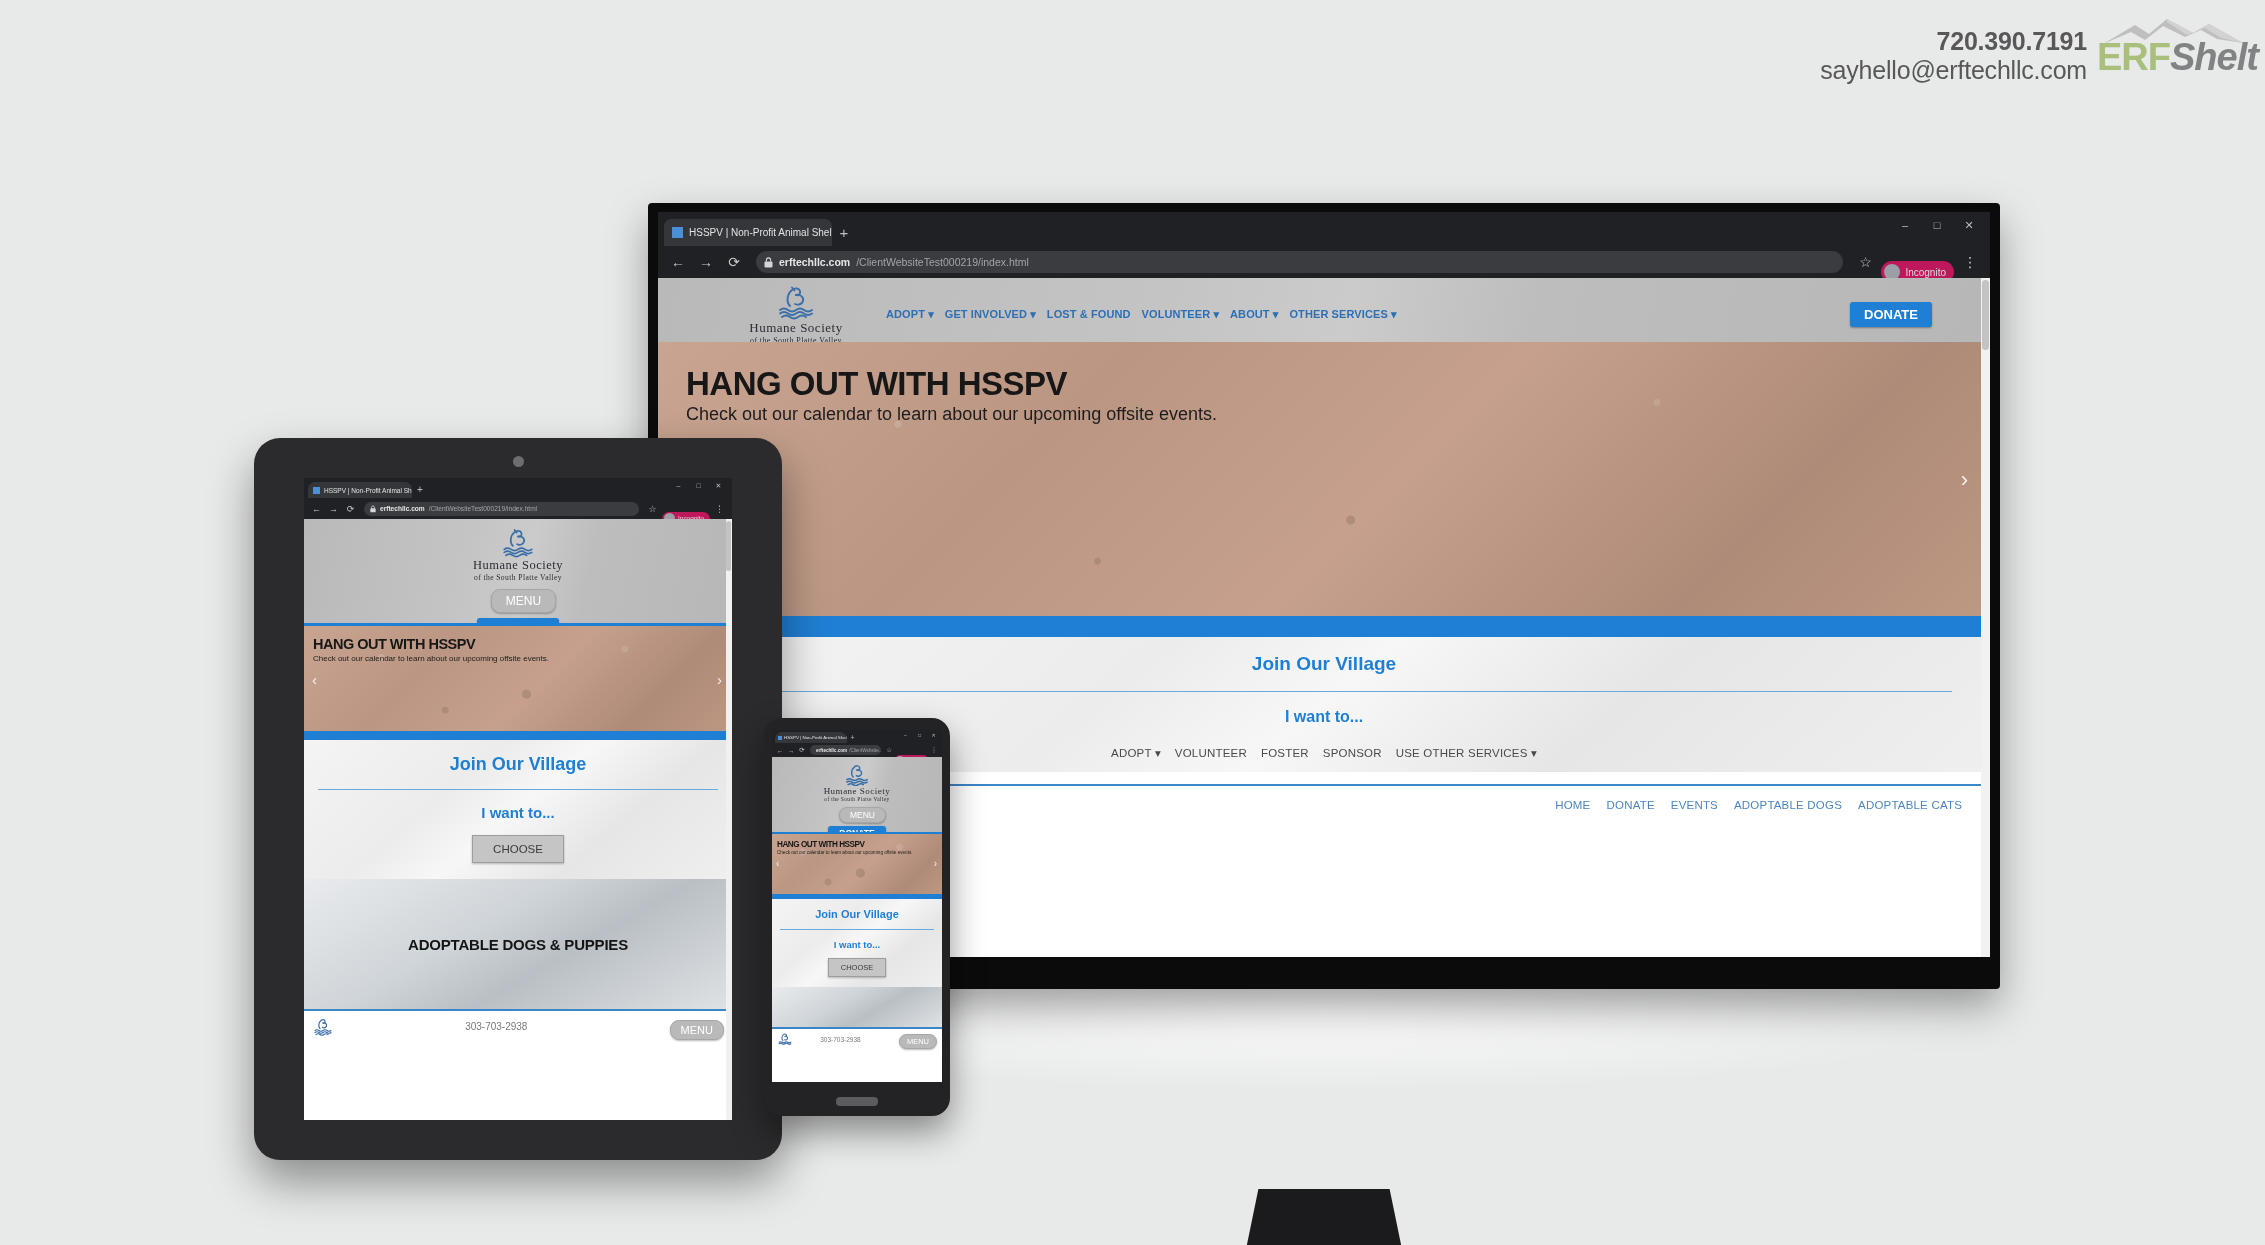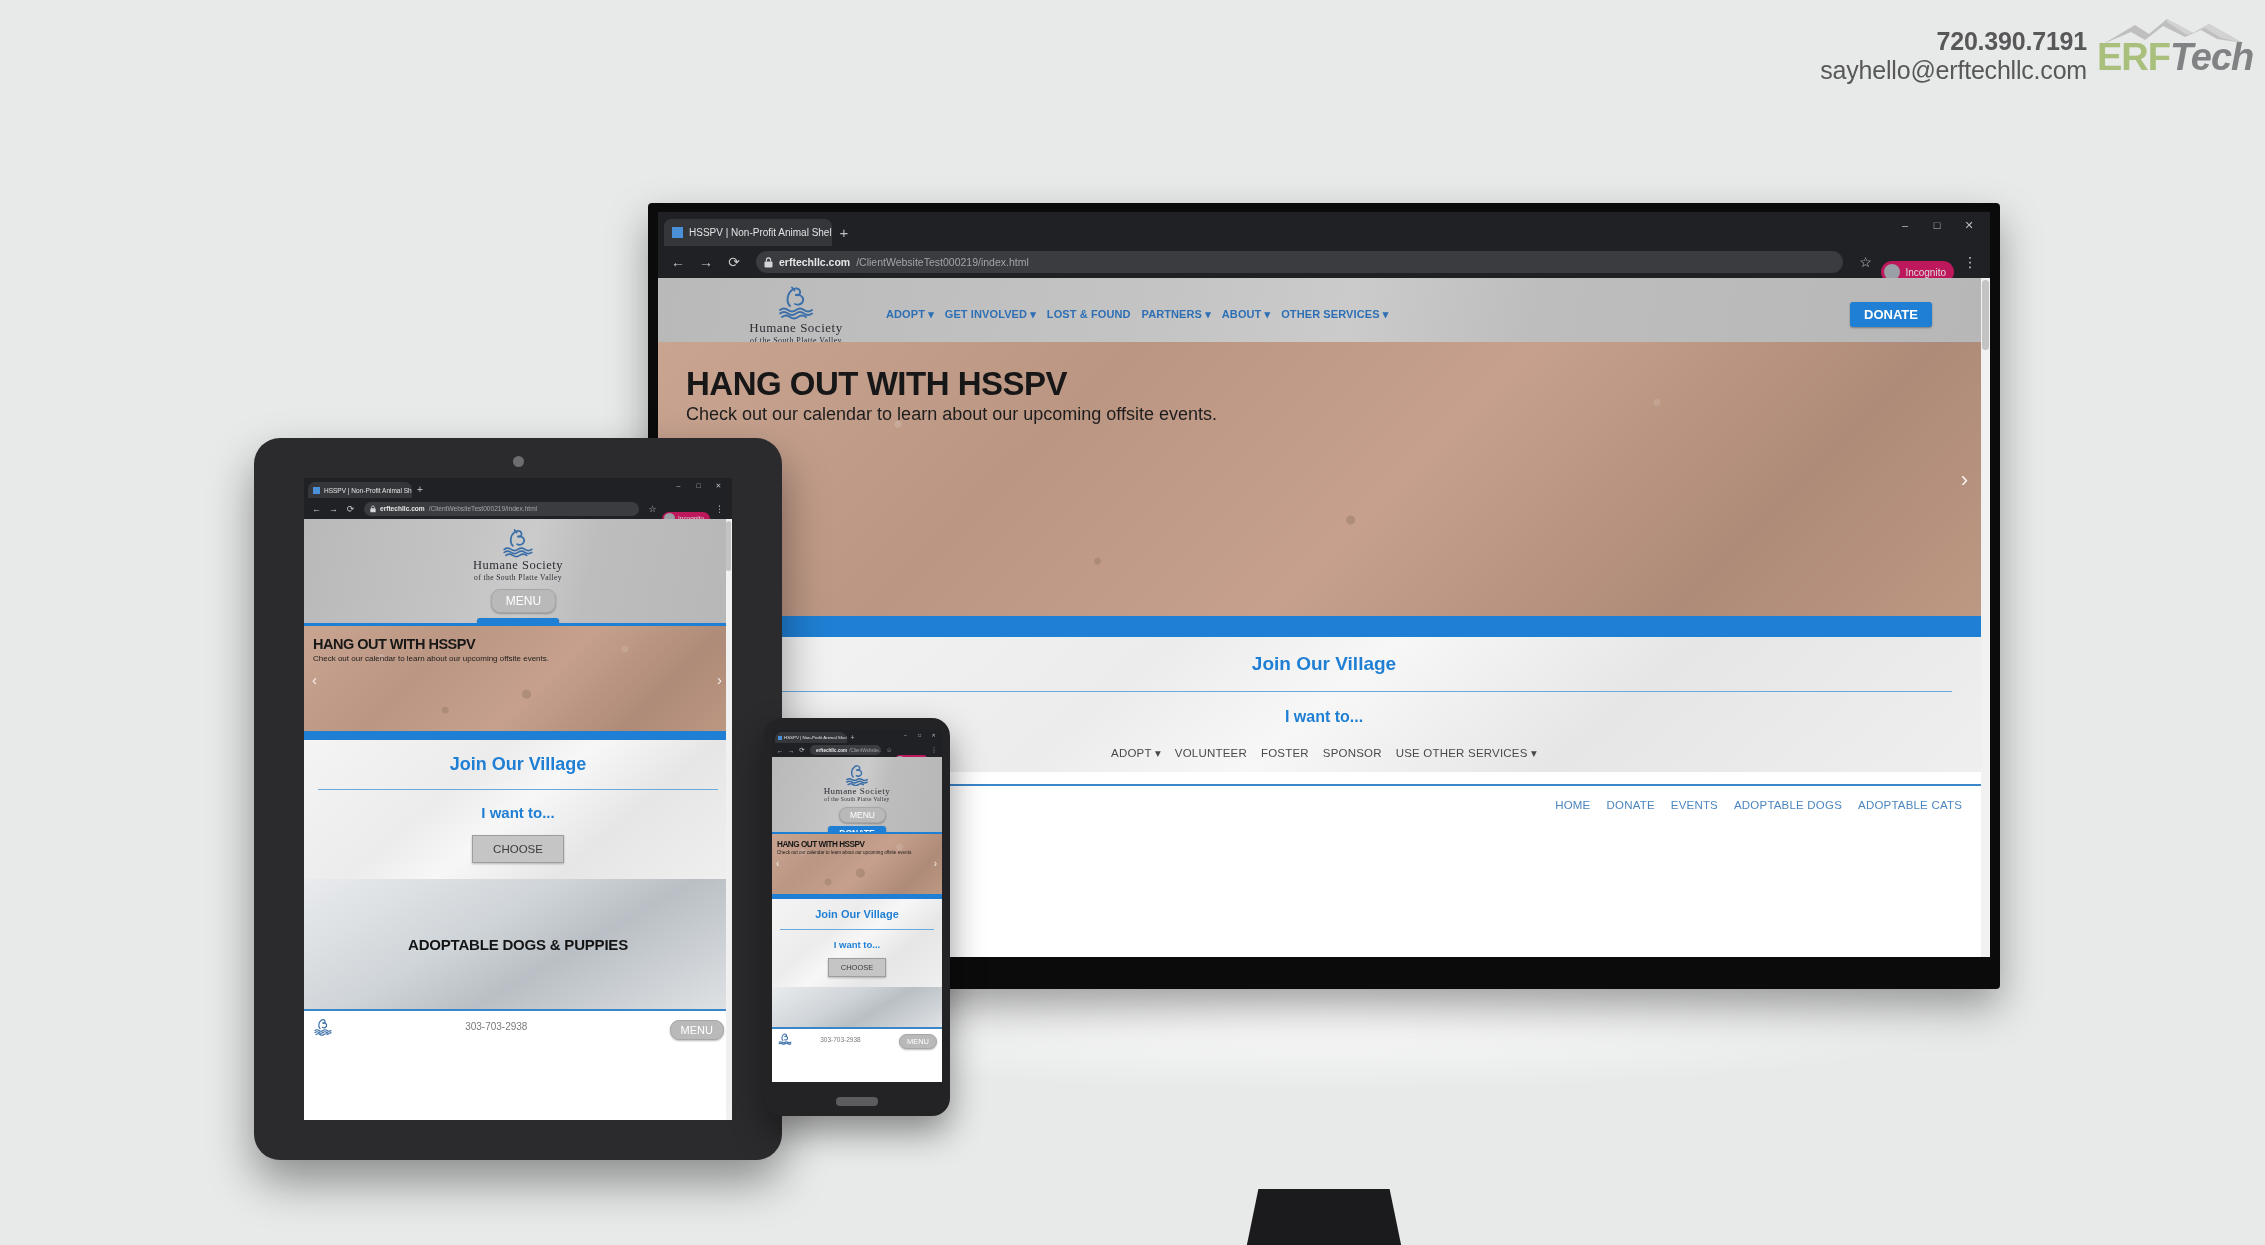--- a/index.html
+++ b/index.html
@@ -308,21 +308,21 @@
   <div class="contact-block">
     <div class="contact-lines">
       <div class="contact-phone">720.390.7191</div>
       <div class="contact-email">sayhello@erftechllc.com</div>
     </div>
     <div class="erftech-logo">
       <svg width="150" height="30" viewBox="0 0 150 30">
         <path d="M6 28 L38 9 L52 18 L70 3 L96 17 L112 8 L146 27 L120 23 L104 14 L88 21 L66 10 L48 24 L34 16 Z" fill="#bfbfbf"></path>
         <path d="M70 3 L96 17 L112 8 L146 27 L124 22 L108 12 L90 19 L70 6 Z" fill="#d2d2d2"></path>
       </svg>
-      <div class="erf-word"><span class="erf-a">ERF</span><span class="erf-b">Tech</span></div>
+      <div class="erf-word"><span class="erf-a">ERF</span><span class="erf-b">Shelt</span></div>
     </div>
   </div>
 
 
   <div class="desk-shadow"></div>
 
   <div id="monitor">
     <div class="monitor-frame"></div>
     <div class="monitor-screen">
 
@@ -373,21 +373,21 @@
                 <path d="M6 29.5 q4 -3 8 0 t8 0 t8 0 t8 0"></path>
                 <path d="M8 33 q4 -3 8 0 t8 0 t8 0"></path>
               </g>
             </svg>
             <div class="hs-name">
               <span class="l1">Humane Society</span>
               <span class="l2">of the South Platte Valley</span>
             </div>
           </div>
           <div class="topnav">
-            <span>ADOPT ▾</span><span>GET INVOLVED ▾</span><span>LOST &amp; FOUND</span><span>PARTNERS ▾</span><span>ABOUT ▾</span><span>OTHER SERVICES ▾</span>
+            <span>ADOPT ▾</span><span>GET INVOLVED ▾</span><span>LOST &amp; FOUND</span><span>VOLUNTEER ▾</span><span>ABOUT ▾</span><span>OTHER SERVICES ▾</span>
           </div>
           <div class="btn-donate">DONATE</div>
         </div>
 
         <div class="hero">
           <div class="hero-title">HANG OUT WITH HSSPV</div>
           <div class="hero-sub">Check out our calendar to learn about our upcoming offsite events.</div>
           <div class="hero-arrow left">‹</div>
           <div class="hero-arrow right">›</div>
         </div>

